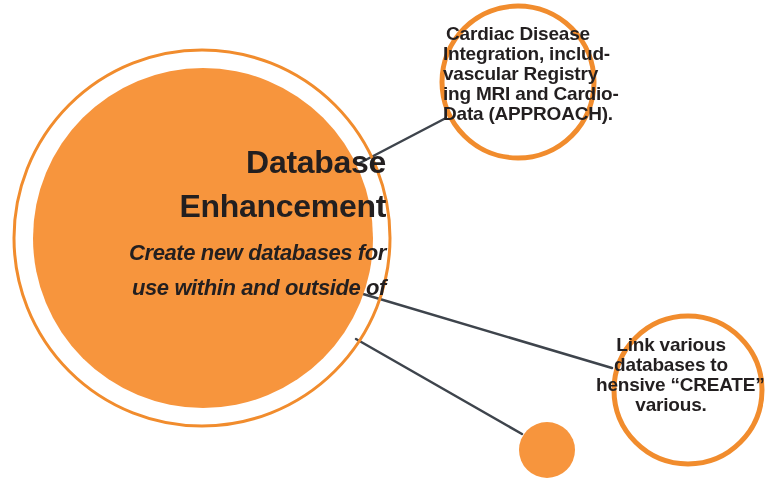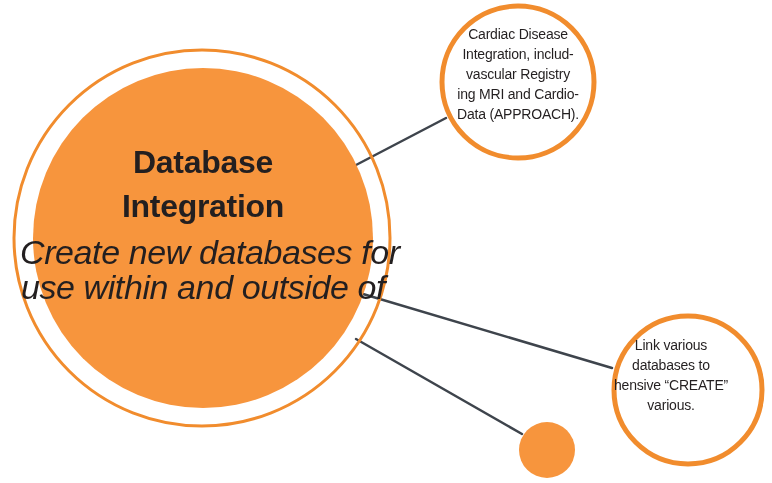--- a/index.html
+++ b/index.html
@@ -40,39 +40,39 @@
   }
   .dot {
     fill: var(--orange-fill, #F7953D);
   }
   .text-block {
     position: absolute;
     text-align: center;
     color: var(--text-dark, #231F20);
   }
   .text-block div { white-space: nowrap; }
-  .main-text { left: 20px; top: 140px; width: 366px; }
+  .main-text { left: 20px; top: 140px; width: 366px; text-align: right; }
   .main-title {
     font-size: 32px;
     line-height: 44px;
     font-weight: 700;
     letter-spacing: -0.3px;
   }
   .main-subtitle {
     margin-top: 7px;
-    font-size: 34px;
+    font-size: 22px;
     line-height: 35px;
     font-style: italic;
-    font-weight: 400;
+    font-weight: 700;
     letter-spacing: -0.4px;
   }
   .callout-text {
-    font-size: 14px;
+    font-size: 19px;
     line-height: 20px;
-    font-weight: 400;
+    font-weight: 700;
     letter-spacing: -0.2px;
   }
   .callout-top-text { left: 443px; top: 24px; width: 150px; }
   .callout-bottom-text { left: 596px; top: 335px; width: 150px; }
 </style>
 </head>
 <body>
 
 <div class="canvas">
 
@@ -86,21 +86,21 @@
 
     <circle class="callout-circle" cx="518" cy="82" r="76"></circle>
     <circle class="callout-circle" cx="688" cy="390" r="74"></circle>
 
     <circle class="dot" cx="547" cy="450" r="28"></circle>
   </svg>
 
   <div class="text-block main-text">
     <div class="main-title">
       <div>Database</div>
-      <div>Integration</div>
+      <div>Enhancement</div>
     </div>
     <div class="main-subtitle">
       <div>Create new databases for</div>
       <div>use within and outside of</div>
     </div>
   </div>
 
   <div class="text-block callout-text callout-top-text">
     <div>Cardiac Disease</div>
     <div>Integration, includ-</div>

